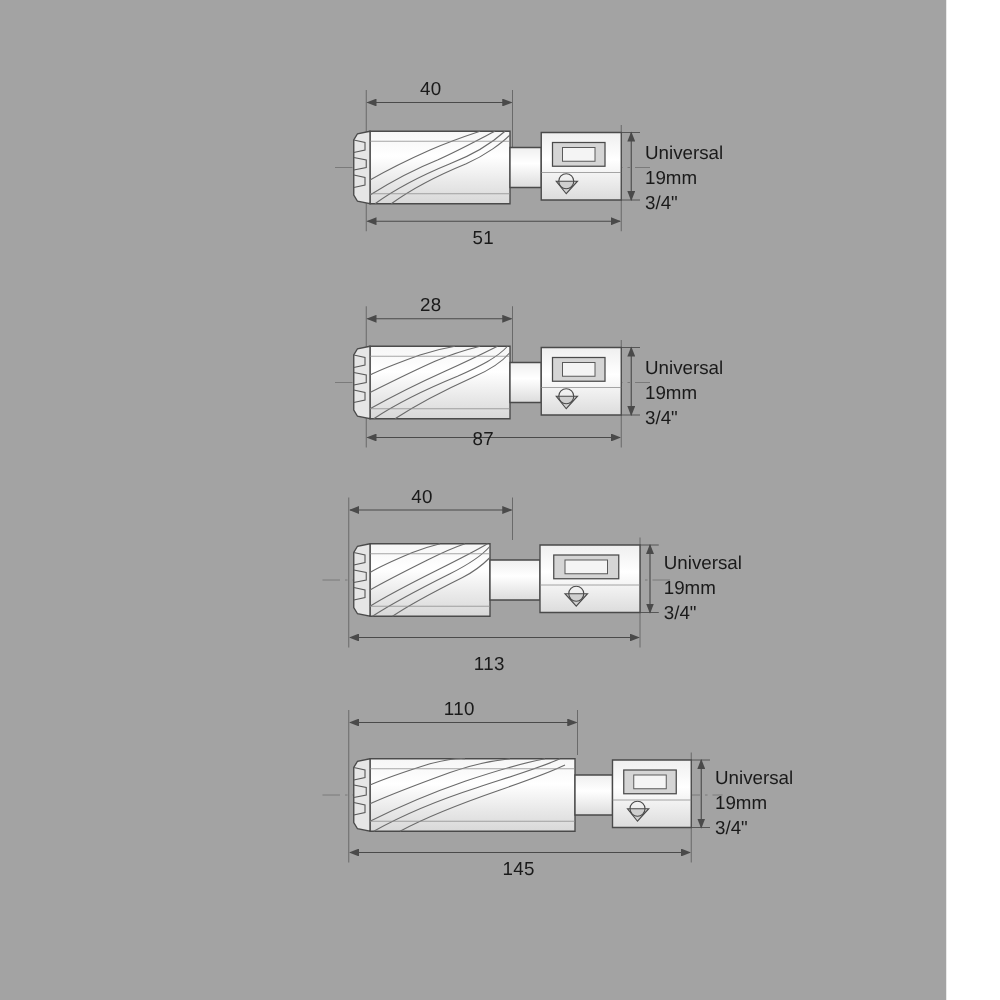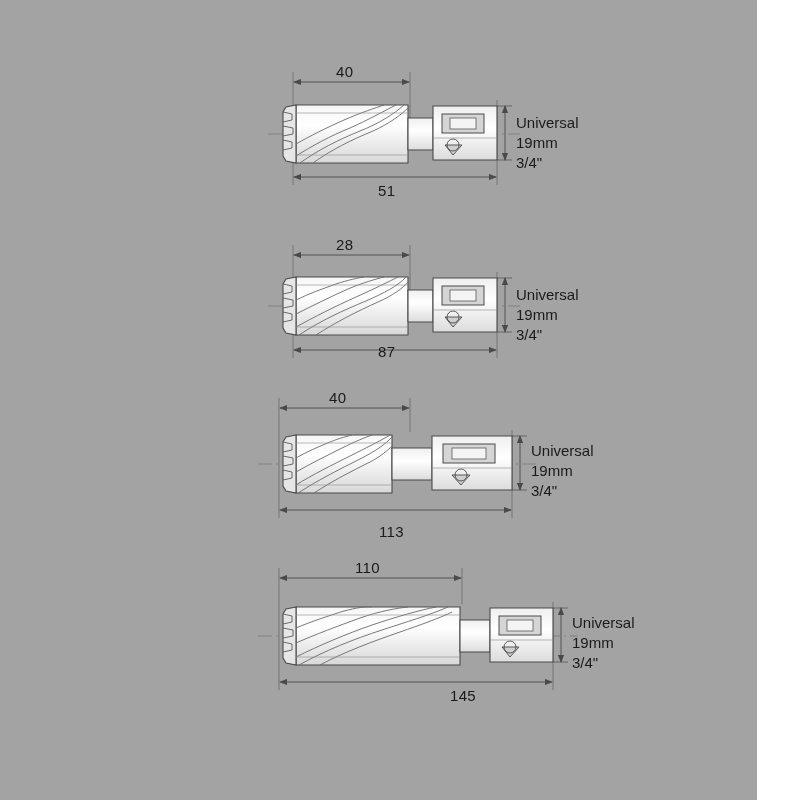--- a/index.html
+++ b/index.html
@@ -273,20 +273,20 @@
 
   <div class="label dim-label" style="left:329px; top:389px;">40</div>
   <div class="label dim-label" style="left:379px; top:523px;">113</div>
   <div class="label shank-block" style="left:531px; top:441px;">
     <div>Universal</div>
     <div>19mm</div>
     <div>3/4"</div>
   </div>
 
   <div class="label dim-label" style="left:355px; top:559px;text-align:center;">110</div>
-  <div class="label dim-label" style="left:402px; top:687px;margin-left:48px;">145</div>
+  <div class="label dim-label" style="left:402px; top:687px;">145</div>
   <div class="label shank-block" style="left:572px; top:613px;">
     <div>Universal</div>
     <div>19mm</div>
     <div>3/4"</div>
   </div>
 
 </div>
 
 </body></html>

